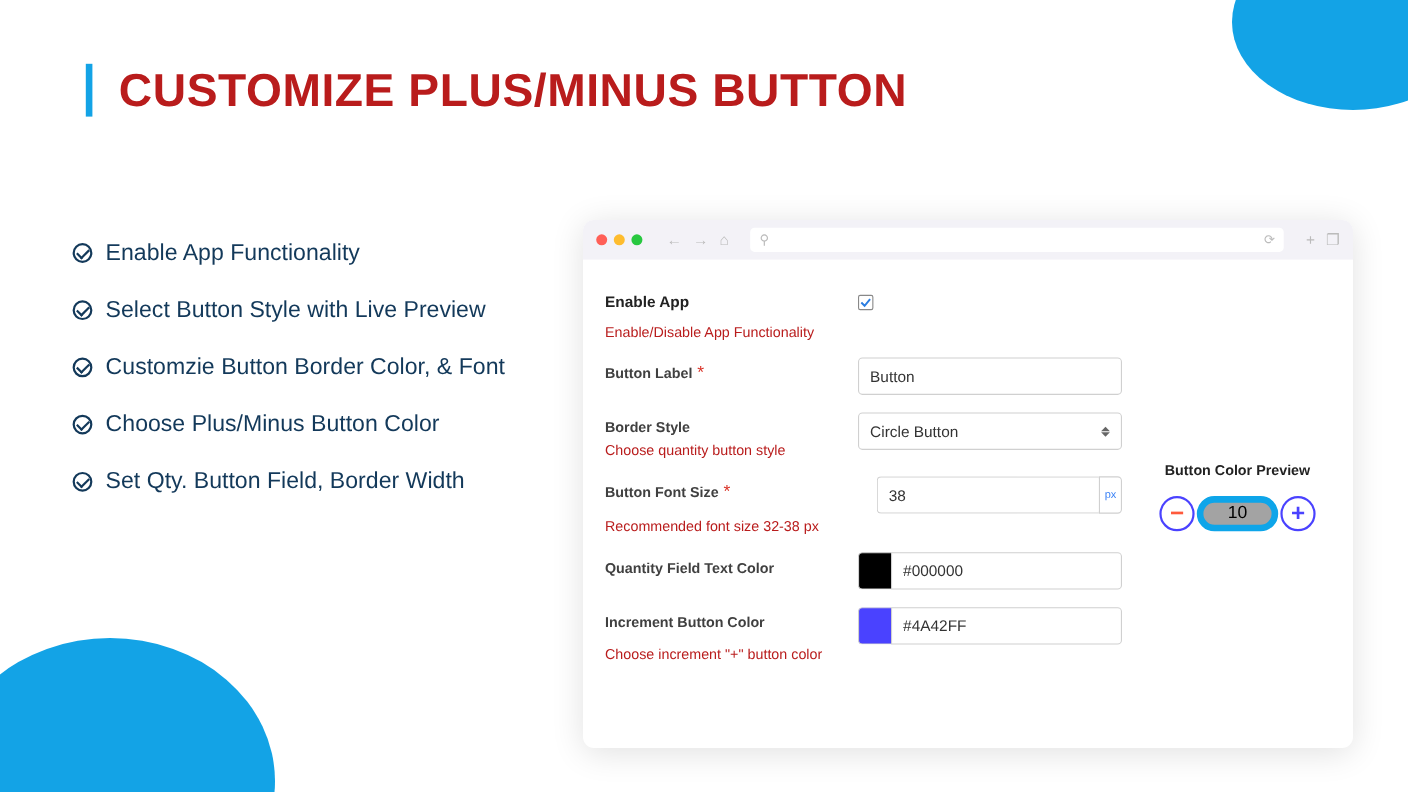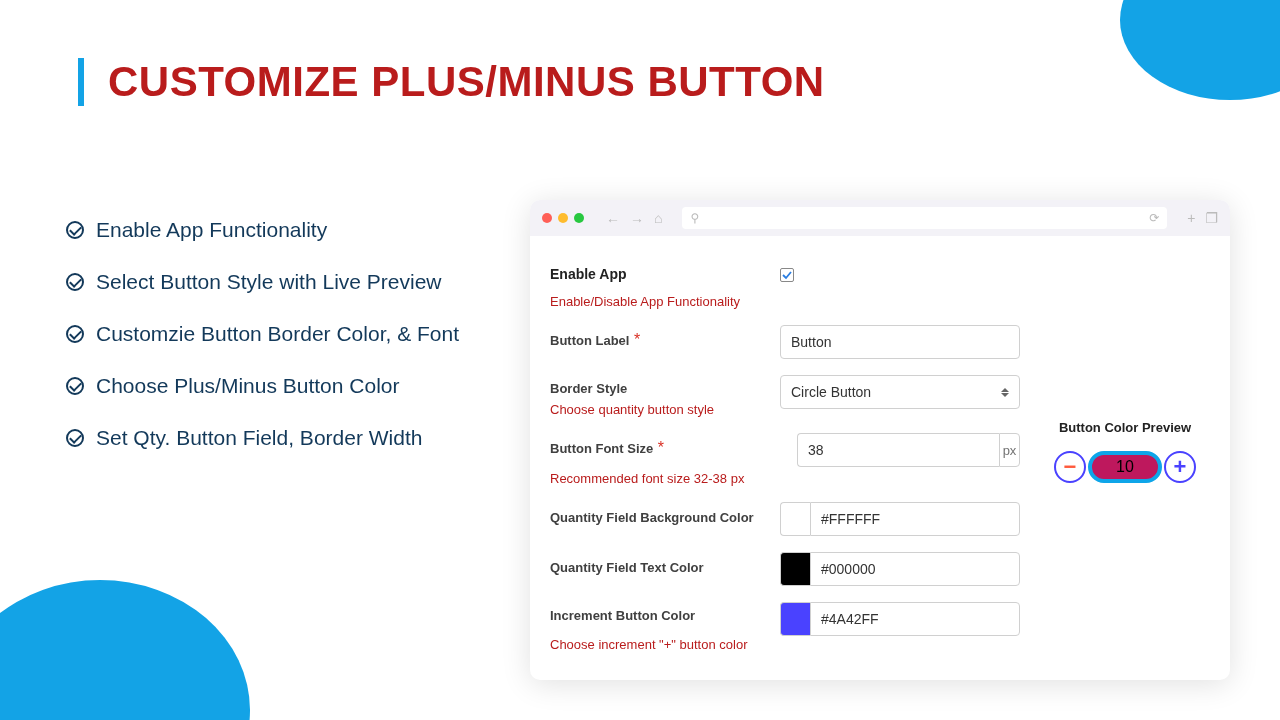--- a/index.html
+++ b/index.html
@@ -182,21 +182,21 @@
     border-radius: 4px 0 0 4px;
     border-right: none;
     width: auto;
     margin-left: 17px;
   }
   .unit {
     width: 34px; height: 34px;
     border: 1px solid #d0d0d0;
     border-radius: 0 4px 4px 0;
     display:flex; align-items:center; justify-content:center;
-    font-size: 13px; color:#737373;
+    font-size: 10px; color:#3b82f6;
     background:#fff;
   }
   .color-row {
     display: flex;
     width: 240px;
   }
   .swatch {
     width: 30px; height: 34px;
     border: 1px solid #d0d0d0;
     border-radius: 4px 0 0 4px;
@@ -241,27 +241,27 @@
     display:flex; align-items:center; justify-content:center;
     font-size: 22px;
     font-weight: 700;
     cursor: pointer;
     background:#fff;
   }
   .qty-minus { border-color:#4A42FF; color:#ff5a3c; }
   .qty-plus  { border-color:#4A42FF; color:#4A42FF; }
   .qty-field {
     width: 74px; height: 32px;
-    border: 4px solid #0ea5e9;
+    border: 6px solid #0ea5e9;
     border-radius: 16px;
     display:flex; align-items:center; justify-content:center;
     font-size: 16px;
     color:#000;
     margin: 0 2px;
-    background:#be185d;
+    background:#a3a3a3;
   }
 </style>
 </head>
 <body>
 
 <div class="blob-top"></div>
 <div class="blob-bottom"></div>
 
 <div class="header">
   <div class="title">CUSTOMIZE PLUS/MINUS BUTTON</div>
@@ -360,31 +360,20 @@
           <div class="hint" style="margin-top:14px;">Recommended font size 32-38 px</div>
         </div>
         <div class="form-right">
           <div class="input-with-unit">
             <input class="text-input" value="38" style="">
             <div class="unit">px</div>
           </div>
         </div>
       </div>
 
-      <div class="form-row">
-        <div class="form-left">
-          <span class="label">Quantity Field Background Color</span>
-        </div>
-        <div class="form-right">
-          <div class="color-row">
-            <div class="swatch" style="background:#FFFFFF"></div>
-            <input class="text-input" value="#FFFFFF" style="">
-          </div>
-        </div>
-      </div>
 
       <div class="form-row">
         <div class="form-left">
           <span class="label">Quantity Field Text Color</span>
         </div>
         <div class="form-right">
           <div class="color-row">
             <div class="swatch" style="background:#000000"></div>
             <input class="text-input" value="#000000" style="">
           </div>

